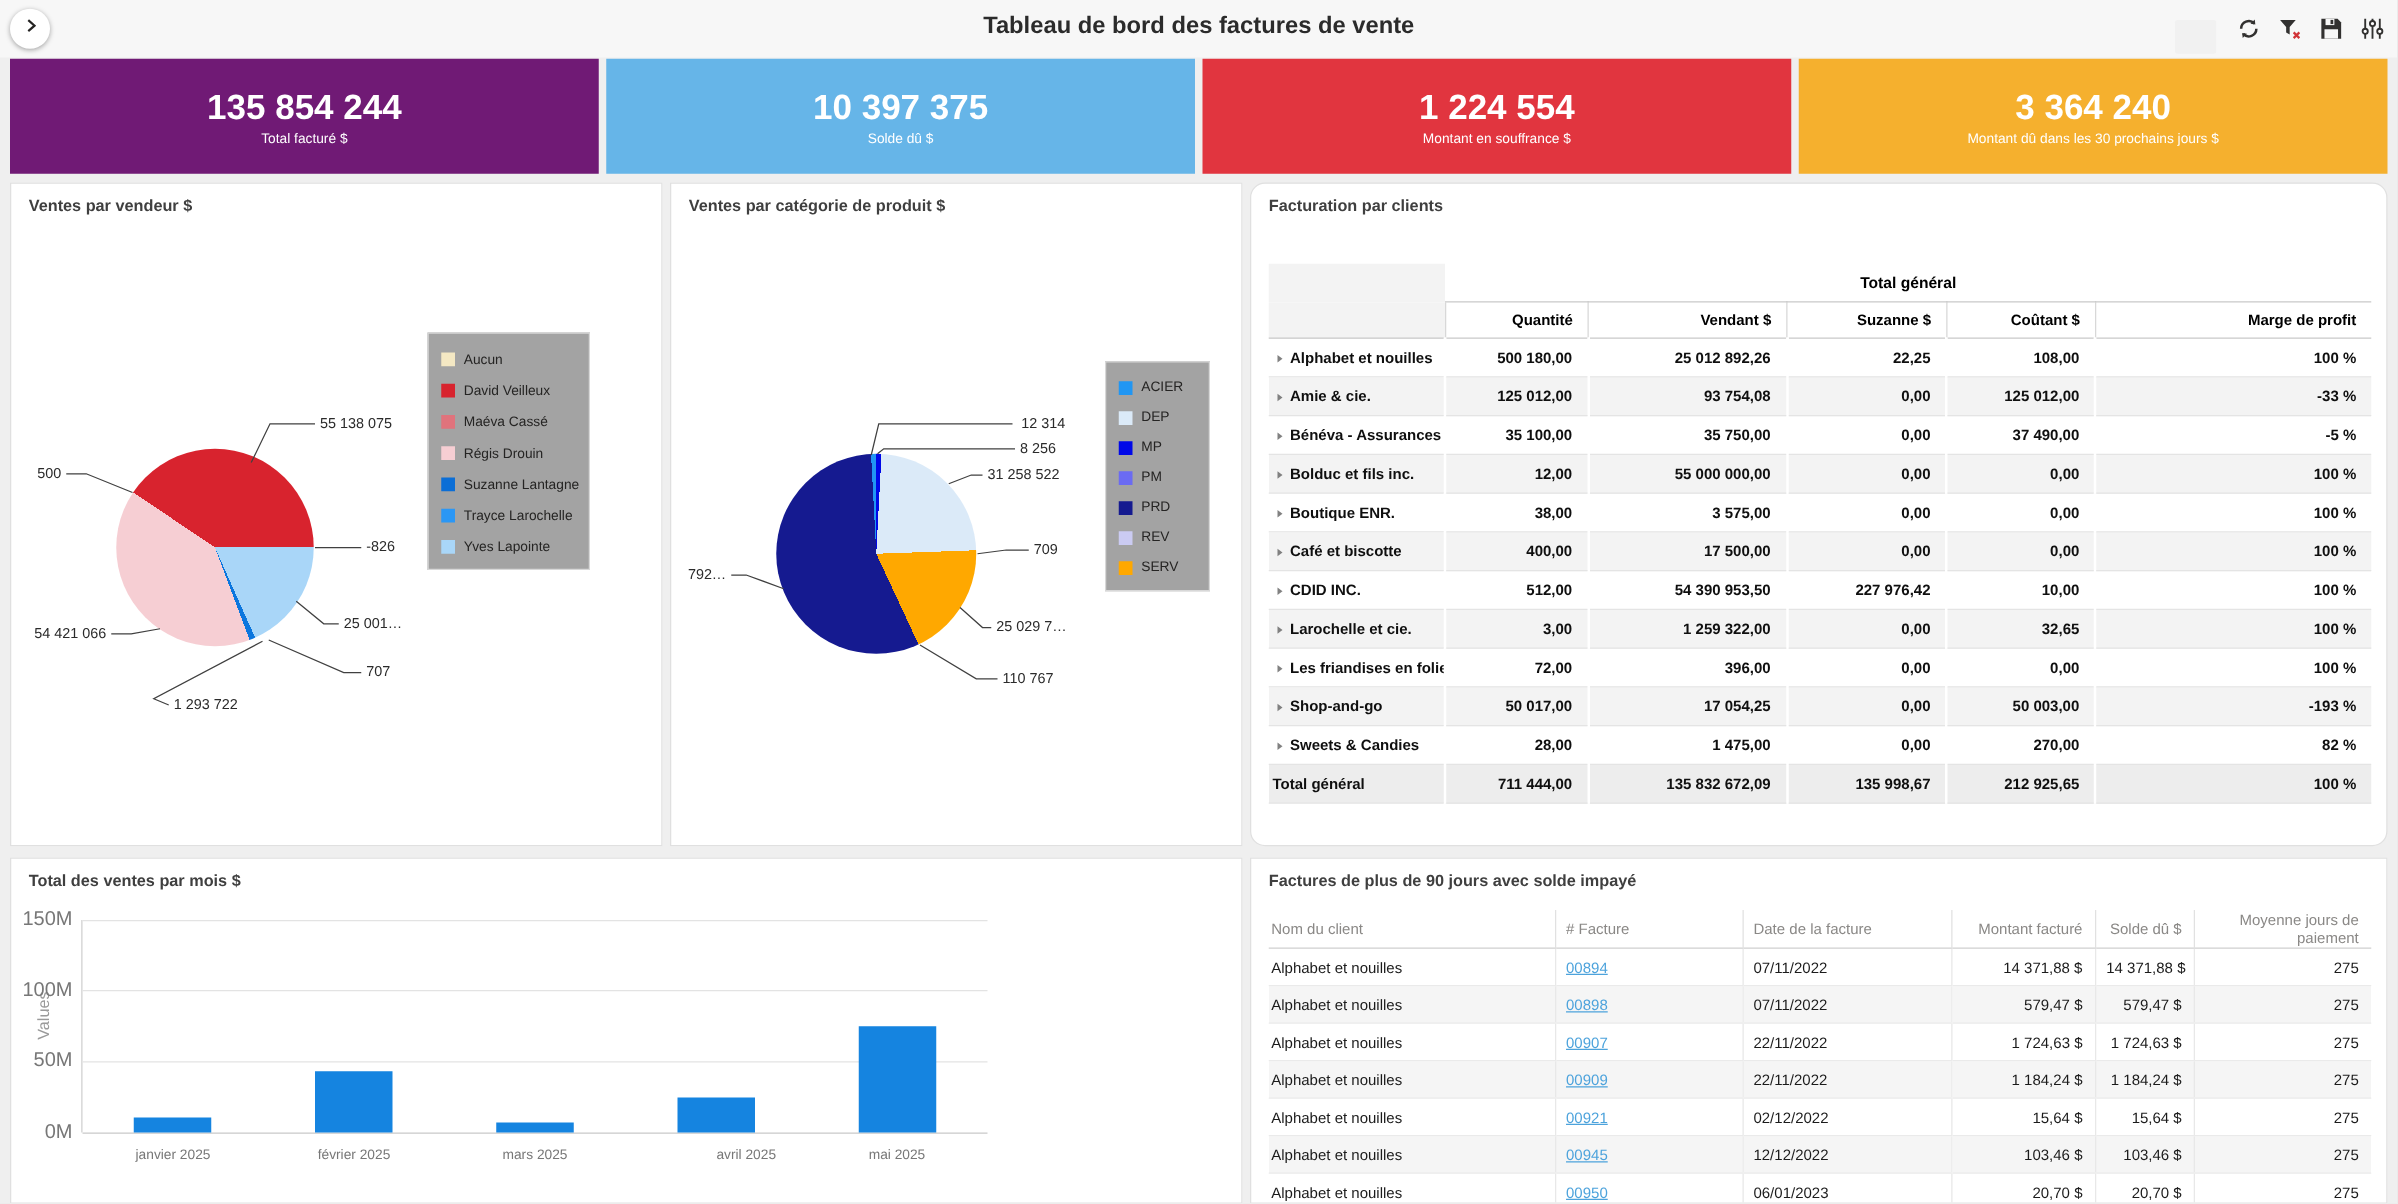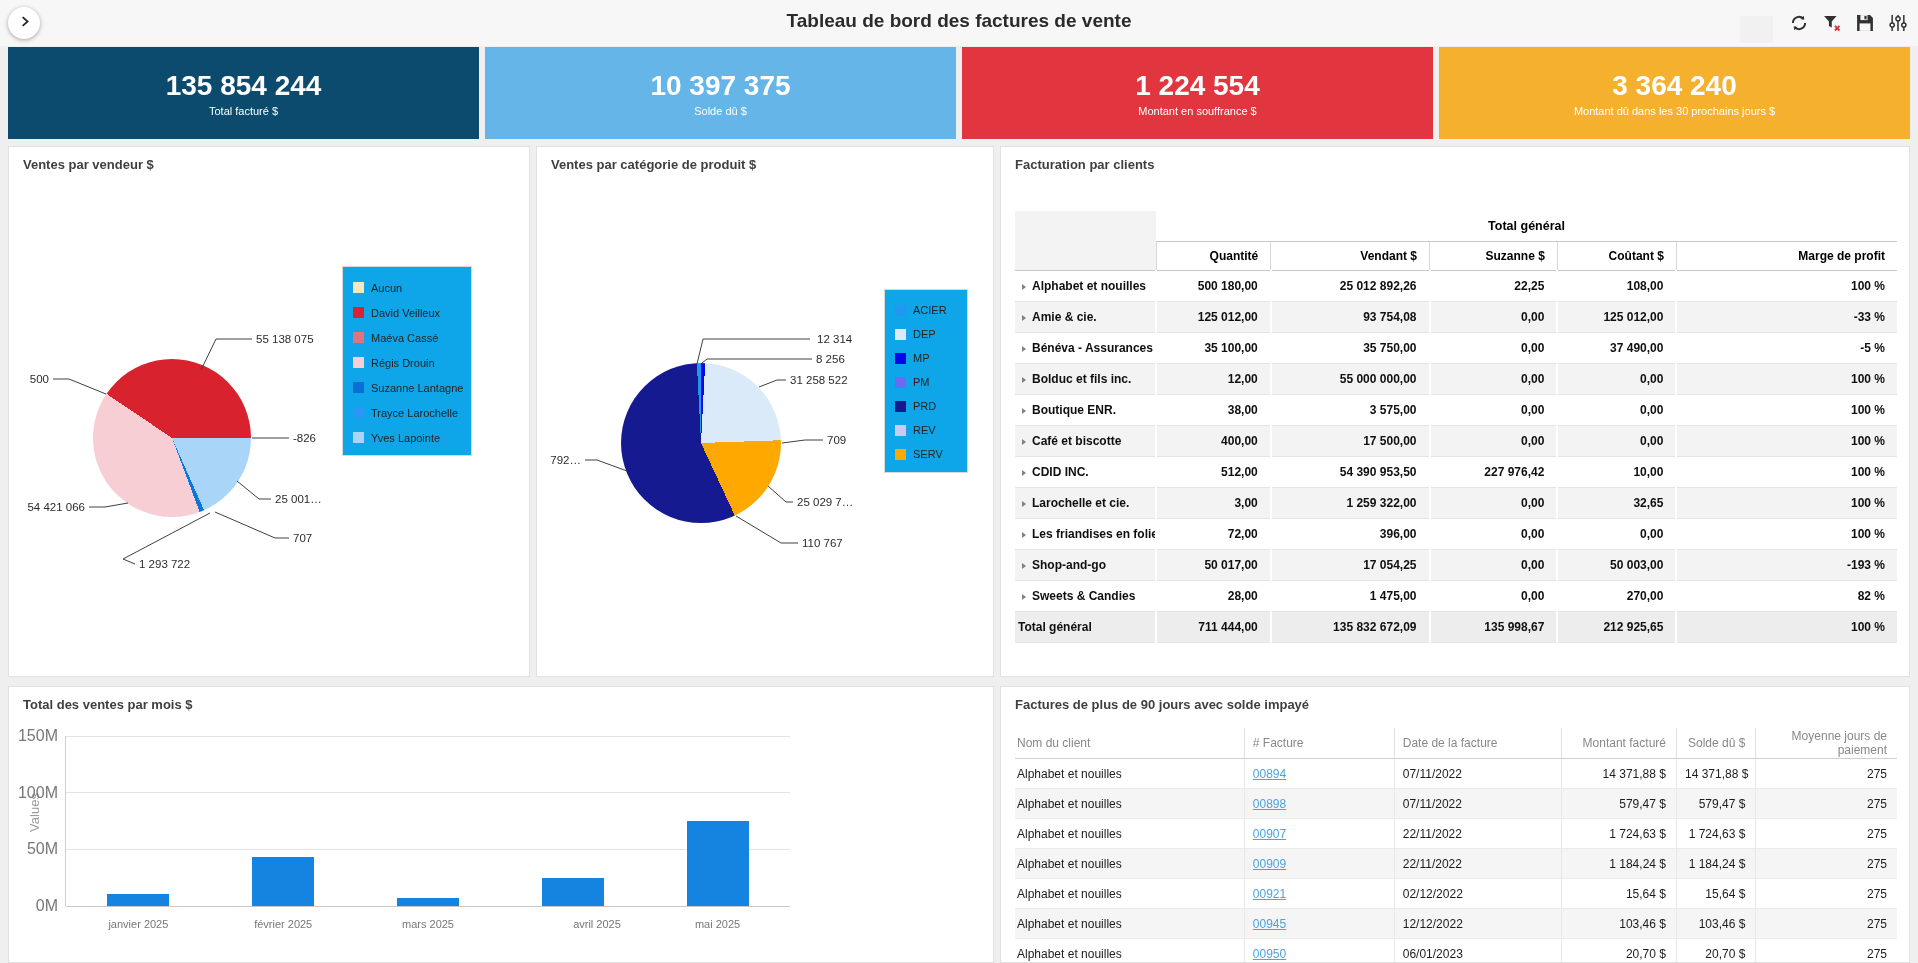--- a/index.html
+++ b/index.html
@@ -19,28 +19,28 @@
   
   #kpi-row { position:absolute; left:8px; top:47px; width:1902px; height:92px; display:flex; gap:6px; }
   .kpi-card { flex:1; display:flex; flex-direction:column; align-items:center; justify-content:center; color:#fff; }
   .kpi-value { font-size:28px; font-weight:bold; }
   .kpi-label { font-size:11px; margin-top:3px; }
   
   .panel { position:absolute; background:#fff; border:1px solid #E0E0E0; box-sizing:border-box; overflow:hidden; }
   .panel-title { position:absolute; left:14px; top:10px; font-size:13px; font-weight:bold; color:#3F3F3F; white-space:nowrap; }
   #panel-vendor   { left:8px;    top:146px; width:522px; height:531px; }
   #panel-category { left:536px;  top:146px; width:458px; height:531px; }
-  #panel-clients  { left:1000px; top:146px; width:910px; height:531px; }
+  #panel-clients  { left:1000px; top:146px; width:910px; height:531px;border-radius:12px; }
   #panel-bar      { left:8px;    top:686px; width:986px; height:277px; }
   #panel-overdue  { left:1000px; top:686px; width:910px; height:277px; }
   
   .pie { position:absolute; border-radius:50%; cursor:pointer; }
   #panel-vendor .pie   { left:84px; top:212px; width:158px; height:158px; }
   #panel-category .pie { left:84px; top:216px; width:160px; height:160px; }
-  .legend { position:absolute; background:#0ea5e9; border:1px solid #D8D8D8; padding:8px 4px 4px 10px; box-sizing:border-box; }
+  .legend { position:absolute; background:#a3a3a3; border:1px solid #D8D8D8; padding:8px 4px 4px 10px; box-sizing:border-box; }
   #panel-vendor .legend   { left:333px; top:119px; width:130px; height:190px; }
   #panel-category .legend { left:347px; top:142px; width:84px;  height:184px; }
   .legend-item { display:flex; align-items:center; height:25px; gap:7px; font-size:11px; color:#252423; cursor:pointer; }
   #panel-category .legend-item { height:24px; }
   .swatch { width:11px; height:11px; flex:0 0 11px; }
   .callout-lines { position:absolute; left:0; top:0; pointer-events:none; }
   .callout-lines polyline { fill:none; stroke:#404040; stroke-width:1; }
   .callout { position:absolute; transform:translateY(-50%); font-size:11.5px; color:#2B2B2B; white-space:nowrap; }
   
   .fact-table { position:absolute; left:14px; top:64px; width:882px; border-collapse:collapse; font-size:12px; color:#0F0F0F; table-layout:fixed; }
@@ -122,21 +122,21 @@
             <path d="M5 2.5v19M12 2.5v19M19 2.5v19"></path>
             <circle cx="5" cy="14.5" r="2.5"></circle>
             <circle cx="12" cy="7" r="2.5"></circle>
             <circle cx="19" cy="14.5" r="2.5"></circle>
           </svg>
       </span>
     </div>
   </div>
 
   <div id="kpi-row">
-    <div class="kpi-card" style="background: #0c4a6e;">
+    <div class="kpi-card" style="background: #701a75;">
       <div class="kpi-value">135 854 244</div>
       <div class="kpi-label">Total facturé $</div>
     </div>
 
     <div class="kpi-card" style="background: rgb(102, 181, 232);">
       <div class="kpi-value">10 397 375</div>
       <div class="kpi-label">Solde dû $</div>
     </div>
 
     <div class="kpi-card" style="background: rgb(225, 53, 63);">

